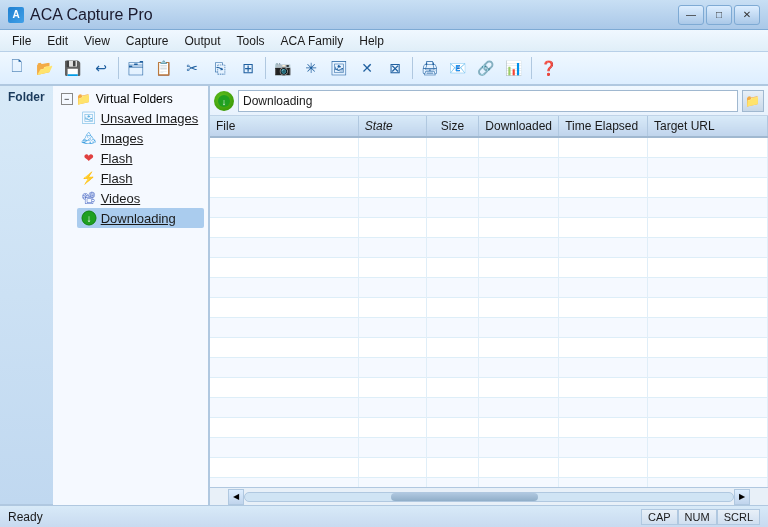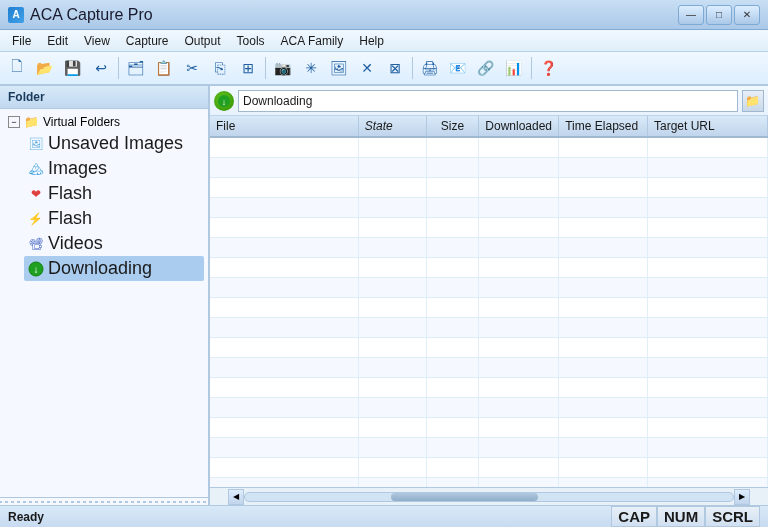--- a/index.html
+++ b/index.html
@@ -115,21 +115,21 @@
       overflow: hidden;
     }
 
     
     #left-panel {
       width: 210px;
       min-width: 210px;
       background: #f5f9ff;
       border-right: 2px solid #b0c8e0;
       display: flex;
-      flex-direction: column;
+      flex-direction: row;
     }
     #folder-header {
       background: linear-gradient(to bottom, #d8eaf8, #c0d8f0);
       padding: 4px 8px;
       font-weight: bold;
       font-size: 12px;
       color: #1a3a5c;
       border-bottom: 1px solid #b0c8e0;
     }
     #folder-tree {
@@ -149,21 +149,21 @@
     .tree-item.selected { background: #aaccee; }
     .tree-item .item-icon {
       width: 16px;
       height: 16px;
       display: flex;
       align-items: center;
       justify-content: center;
       font-size: 12px;
       flex-shrink: 0;
     }
-    .tree-item .item-label { font-size: 18px; }
+    .tree-item .item-label { font-size: 13px; text-decoration: underline; }
     .tree-root {
       display: flex;
       align-items: center;
       gap: 4px;
       padding: 2px 4px;
     }
     .expand-icon {
       width: 12px;
       height: 12px;
       border: 1px solid #888;
@@ -315,34 +315,33 @@
 
     
     #status-bar {
       background: linear-gradient(to bottom, #d8eaf8, #c8daf0);
       height: 22px;
       display: flex;
       align-items: center;
       justify-content: space-between;
       padding: 0 8px;
       border-top: 1px solid #b0c8e0;
-      font-weight: bold;
     }
     #status-text {
       font-size: 12px;
       color: #1a1a1a;
     }
     #status-indicators {
       display: flex;
       gap: 0;
     }
     .status-indicator {
       border: 1px solid #b0c8e0;
       padding: 1px 6px;
-      font-size: 15px;
+      font-size: 11px;
       color: #1a1a1a;
       background: linear-gradient(to bottom, #e8f0f8, #d0dff0);
     }
 
     
     .icon-folder { color: #f0c040; }
   </style>
 </head>
 <body>
 

